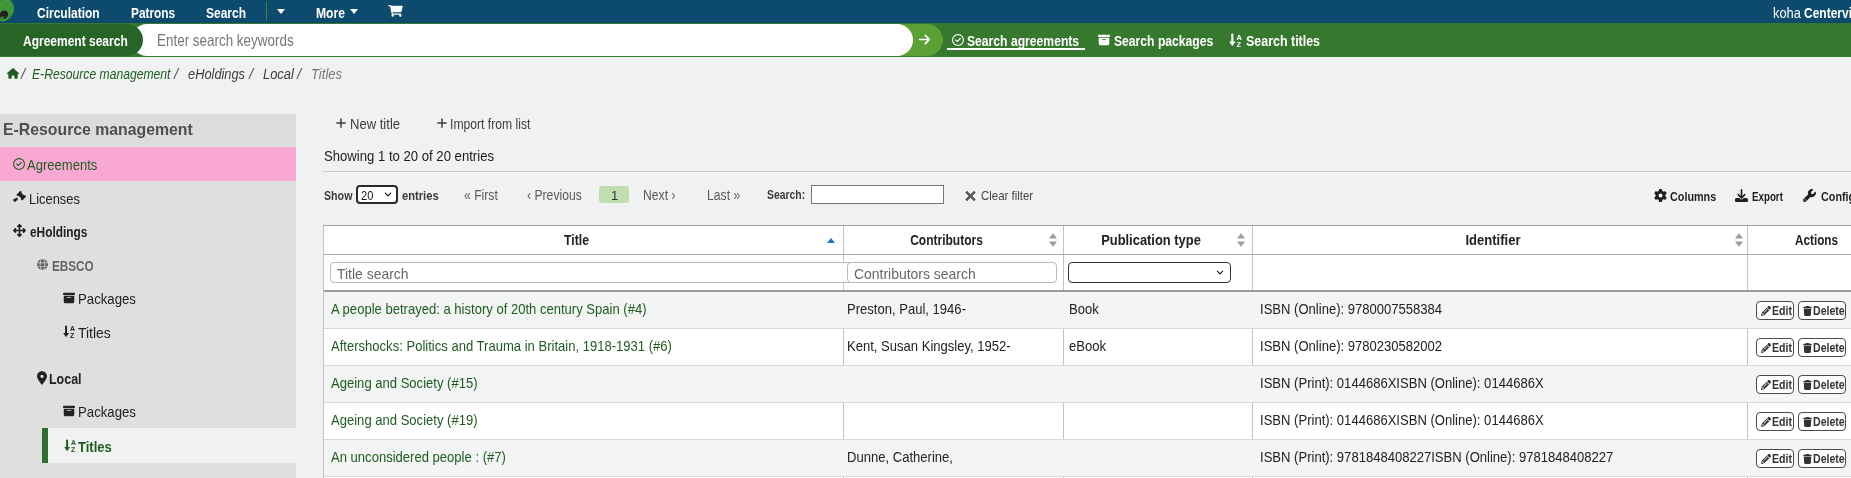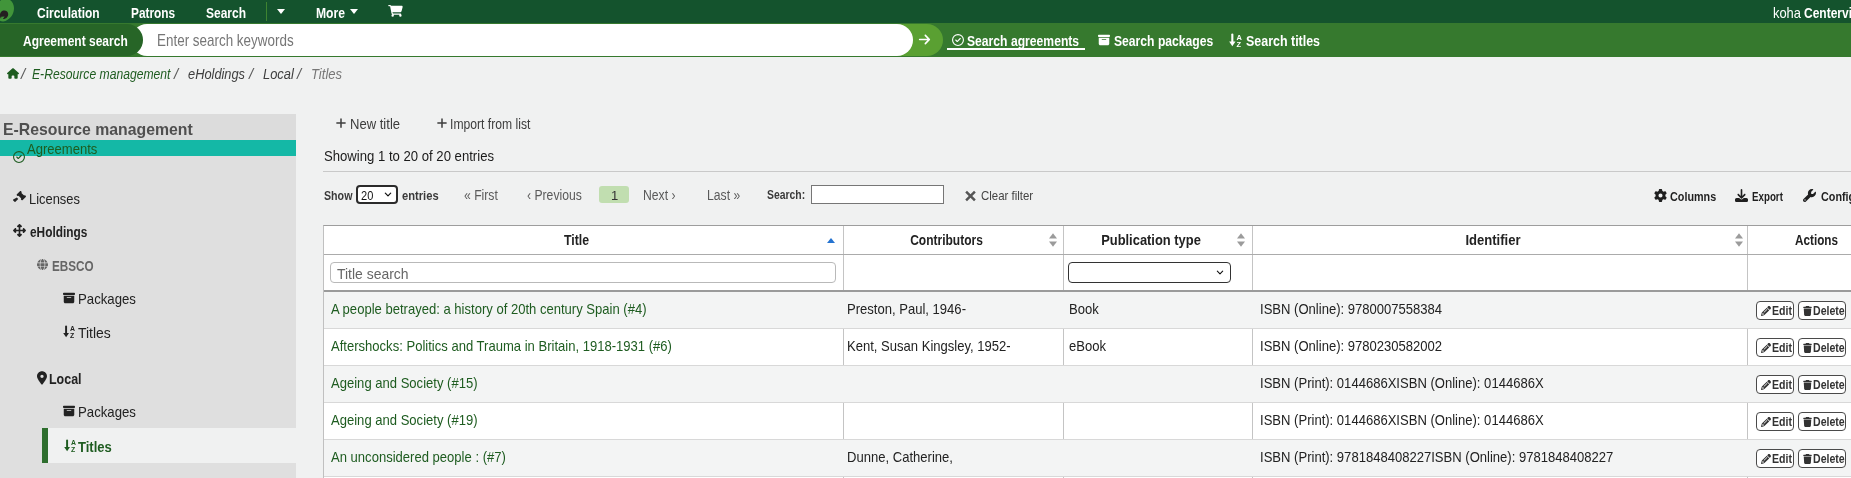--- a/index.html
+++ b/index.html
@@ -2,21 +2,21 @@
 <html><head>
 <meta charset="utf-8">
 <style>
 * { margin:0; padding:0; box-sizing:border-box; }
 html,body { width:1851px; height:478px; overflow:hidden; }
 body { font-family:"Liberation Sans", sans-serif; background:#f0f1f1; position:relative; }
 .t { position:absolute; white-space:nowrap; transform-origin:0 50%; line-height:1; }
 .tc { position:absolute; white-space:nowrap; transform-origin:50% 50%; line-height:1; text-align:center; }
 svg.ic { position:absolute; }
 
-#topbar { position:absolute; left:0; top:0; width:1851px; height:23px; background:#14532d; }
+#topbar { position:absolute; left:0; top:0; width:1851px; height:23px; background:#0c4a6e; }
 #topbar .t, #topbar .tc { color:#fff; font-size:15px; font-weight:bold; }
 .caret { position:absolute; width:0; height:0; border-left:4.5px solid transparent; border-right:4.5px solid transparent; border-top:5px solid #fff; }
 
 #greenbar { position:absolute; left:0; top:23px; width:1851px; height:34px; background:#36792e; }
 #greenbar .t { color:#fff; font-size:15px; font-weight:bold; }
 
 #sb-head { position:absolute; left:0; top:114px; width:296px; height:32px; background:#dcdcdc; }
 #sb-menu { position:absolute; left:0; top:146px; width:296px; height:332px; background:#dfdfdf; }
 .sbrow { position:absolute; left:0; width:296px; height:34px; font-size:15px; color:#222; }
 .sbrow .t { top:50%; margin-top:-7px; }
@@ -95,21 +95,21 @@
   <div class="t" style="left:249px;top:9px;">/</div>
   <div class="t" style="left:263px;top:9px;color:#3d3d3d;transform:scaleX(.86);">Local</div>
   <div class="t" style="left:297px;top:9px;">/</div>
   <div class="t" style="left:311px;top:9px;color:#777;transform:scaleX(.87);">Titles</div>
 </div>
 
 <div id="sb-head">
   <div class="t" style="left:3px;top:7px;font-size:17px;font-weight:bold;color:#4f4f4f;transform:scaleX(.93);">E-Resource management</div>
 </div>
 <div id="sb-menu"></div>
-<div class="sbrow" style="top:140px;height:16px;background:#14b8a6;color:#1e5c20;">
+<div class="sbrow" style="top:147px;height:34px;background:#f9a8d4;color:#1e5c20;">
   <svg class="ic" style="left:13px;top:11px;" width="12" height="12" viewBox="0 0 512 512">
       <path fill="#1e5c20" d="M256 48a208 208 0 1 1 0 416 208 208 0 0 1 0-416zm0 464A256 256 0 1 0 256 0a256 256 0 1 0 0 512zM369 209c9.4-9.4 9.4-24.6 0-33.9s-24.6-9.4-33.9 0l-111 111-47-47c-9.4-9.4-24.6-9.4-33.9 0s-9.4 24.6 0 33.9l64 64c9.4 9.4 24.6 9.4 33.9 0L369 209z"></path>
     </svg>
   <div class="t" style="left:27px;transform:scaleX(.87);">Agreements</div>
 </div>
 <div class="sbrow" style="top:180.5px;">
   <svg class="ic" style="left:13px;top:10px;" width="13" height="13" viewBox="0 0 512 512">
       <path fill="#222" d="M318.6 9.4c-12.5-12.5-32.8-12.5-45.3 0l-120 120c-12.5 12.5-12.5 32.8 0 45.3l16 16c12.5 12.5 32.8 12.5 45.3 0l4-4L325.4 293.4l-4 4c-12.5 12.5-12.5 32.8 0 45.3l16 16c12.5 12.5 32.8 12.5 45.3 0l120-120c12.5-12.5 12.5-32.8 0-45.3l-16-16c-12.5-12.5-32.8-12.5-45.3 0l-4 4L330.6 74.6l4-4c12.5-12.5 12.5-32.8 0-45.3l-16-16zM7 337c-9.4 9.4-9.4 24.6 0 33.9l55 55c9.4 9.4 24.6 9.4 33.9 0L207.1 314.8 152.2 259.9 7 337z"></path>
     </svg>
   <div class="t" style="left:29px;transform:scaleX(.86);">Licenses</div>
@@ -233,22 +233,25 @@
   <svg class="ic" style="left:913px;top:7px;" width="8" height="14" viewBox="0 0 10 17">
       <path fill="#9b9b9b" d="M5 0 10 6.5 0 6.5z"></path>
       <path fill="#9b9b9b" d="M5 17 10 10.5 0 10.5z"></path>
     </svg>
   <svg class="ic" style="left:1411px;top:7px;" width="8" height="14" viewBox="0 0 10 17">
       <path fill="#9b9b9b" d="M5 0 10 6.5 0 6.5z"></path>
       <path fill="#9b9b9b" d="M5 17 10 10.5 0 10.5z"></path>
     </svg>
   <div style="position:absolute;left:0;top:28px;width:1561px;height:1px;background:#ababab;"></div>
   <div style="position:absolute;left:0;top:64px;width:1561px;height:1.5px;background:#9a9a9a;"></div>
-  <div class="finput" style="left:6px;width:506px;text-align:center;">
+  <div class="finput" style="left:6px;width:580px;text-align:center;">
       <div class="ph" style="left:6px;">Title search</div>
+    </div>
+  <div class="finput" style="left:523px;width:210px;">
+      <div class="ph" style="left:6px;">Contributors search</div>
     </div>
   <div class="finput" style="left:744px;width:163px;border-color:#333;">
     <svg class="ic" style="left:146px;top:6px;" width="10" height="7" viewBox="0 0 512 512">
         <path fill="none" stroke="#111" stroke-width="80" stroke-linecap="round" stroke-linejoin="round" d="M60 160 L256 356 L452 160"></path>
       </svg>
   </div>
 
   <div class="row odd" style="top:66px;">
     <div class="cell green" style="left:7px;">A people betrayed: a history of 20th century Spain (#4)</div>
     <div class="cell" style="left:523px;">Preston, Paul, 1946-</div>

